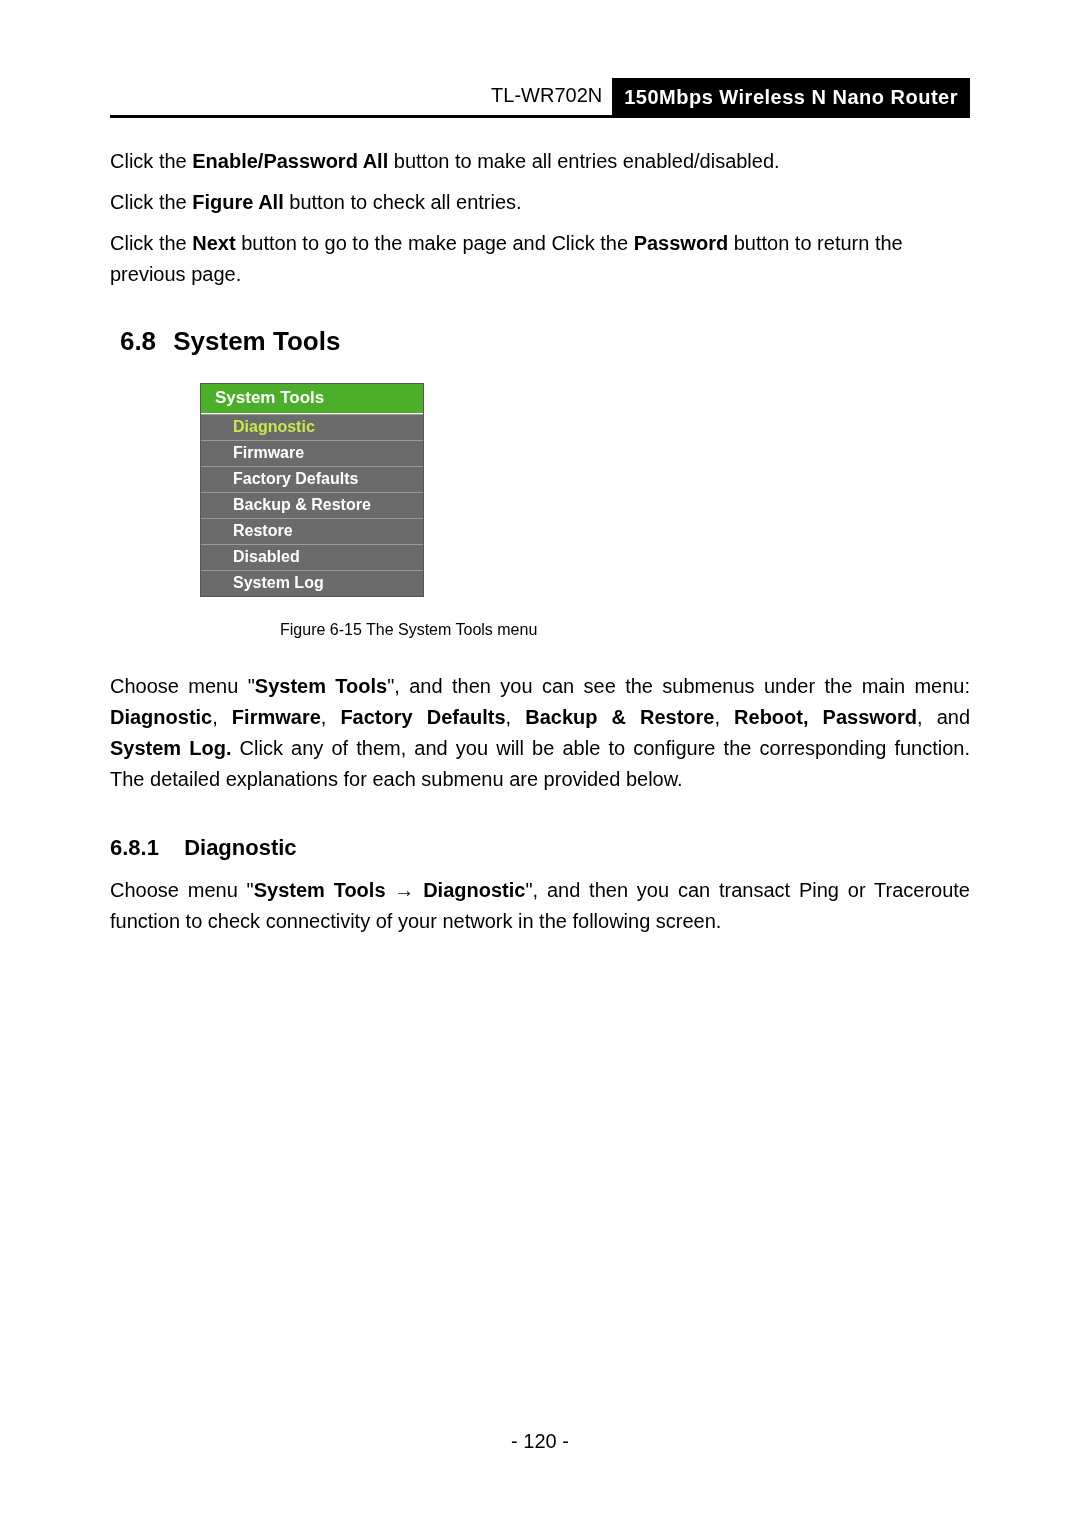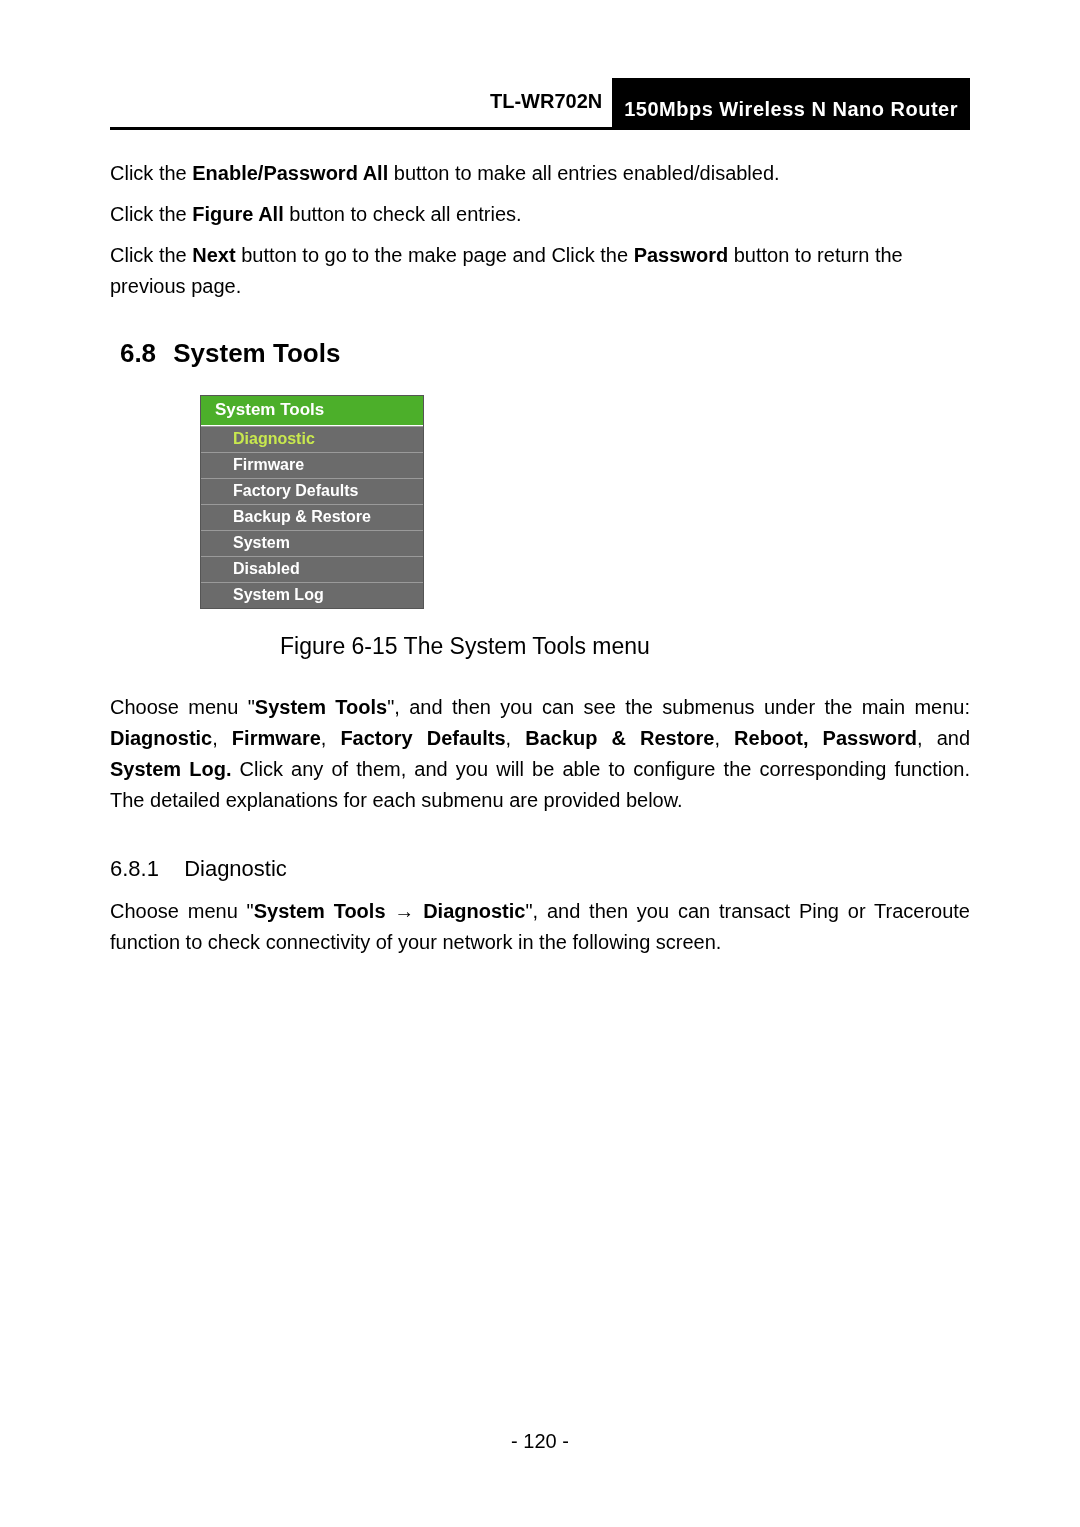--- a/index.html
+++ b/index.html
@@ -17,31 +17,31 @@
     padding: 78px 110px 0 110px;
   }
   .header-line {
     display: flex;
     justify-content: flex-end;
     align-items: stretch;
     border-bottom: 3px solid #000;
     padding-bottom: 0;
   }
   .header-model {
-    font-weight: bold;
+    font-weight: normal;
     font-size: 20px;
     padding: 2px 10px 4px 10px;
     align-self: center;
   }
   .header-desc-box {
     background: #000;
     color: #fff;
     font-weight: bold;
     font-size: 20px;
-    padding: 20px 12px 6px 12px;
+    padding: 8px 12px 6px 12px;
     letter-spacing: 0.5px;
   }
   .body-block {
     margin-top: 28px;
     font-size: 20px;
     line-height: 1.55;
   }
   .body-block p {
     margin: 0 0 10px 0;
   }
@@ -78,29 +78,29 @@
     font-size: 16px;
     padding: 3px 0 4px 32px;
     border-top: 1px solid #9a9a9a;
   }
   .menu-item.active {
     color: #c8e84e;
   }
   .figure-caption {
     margin-top: 24px;
     margin-left: 80px;
-    font-size: 23px;
+    font-size: 16px;
   }
   .justified {
     text-align: justify;
   }
   .subheading {
     margin-top: 40px;
     font-size: 22px;
-    font-weight: normal;
+    font-weight: bold;
   }
   .subheading .subnum {
     display: inline-block;
     width: 68px;
   }
   .page-number {
     position: absolute;
     bottom: 74px;
     left: 0;
     width: 100%;
@@ -136,21 +136,21 @@
     <span>System Tools</span>
   </div>
 
   <div class="menu-figure-wrap">
     <div class="menu-box">
       <div class="menu-header">System Tools</div>
       <div class="menu-item active">Diagnostic</div>
       <div class="menu-item">Firmware</div>
       <div class="menu-item">Factory Defaults</div>
       <div class="menu-item">Backup &amp; Restore</div>
-      <div class="menu-item">System</div>
+      <div class="menu-item">Restore</div>
       <div class="menu-item">Disabled</div>
       <div class="menu-item">System Log</div>
     </div>
     <div class="figure-caption">Figure 6-15 The System Tools menu</div>
   </div>
 
   <div class="body-block justified" style="margin-top:32px;">
     <p>
       <span>Choose menu "</span><b>System Tools</b><span>", and then you can see the submenus under the main menu: </span><b>Diagnostic</b><span>, </span><b>Firmware</b><span>, </span><b>Factory Defaults</b><span>, </span><b>Backup &amp; Restore</b><span>, </span><b>Reboot, Password</b><span>, and </span><b>System Log.</b><span> Click any of them, and you will be able to configure the corresponding function. The detailed explanations for each submenu are provided below.</span>
     </p>

